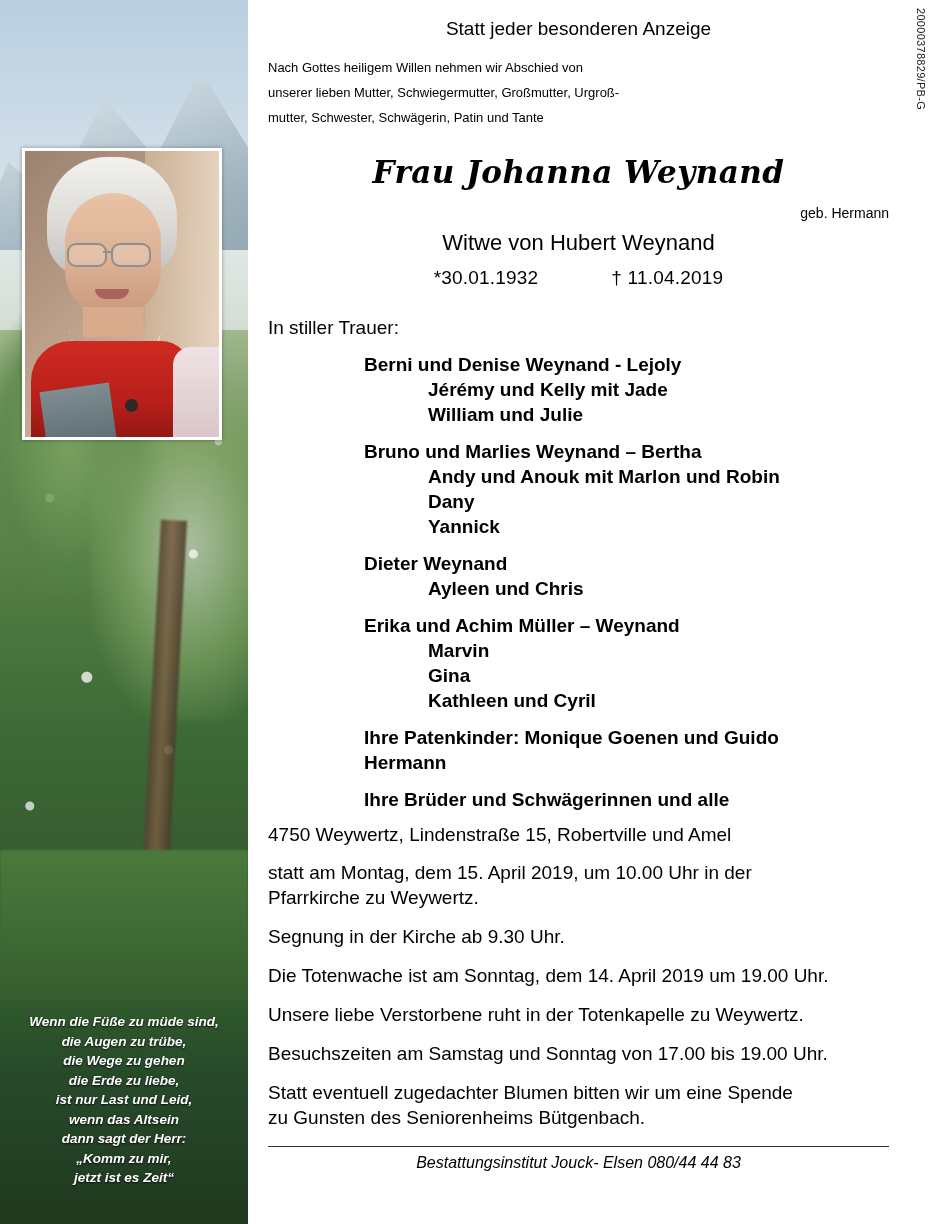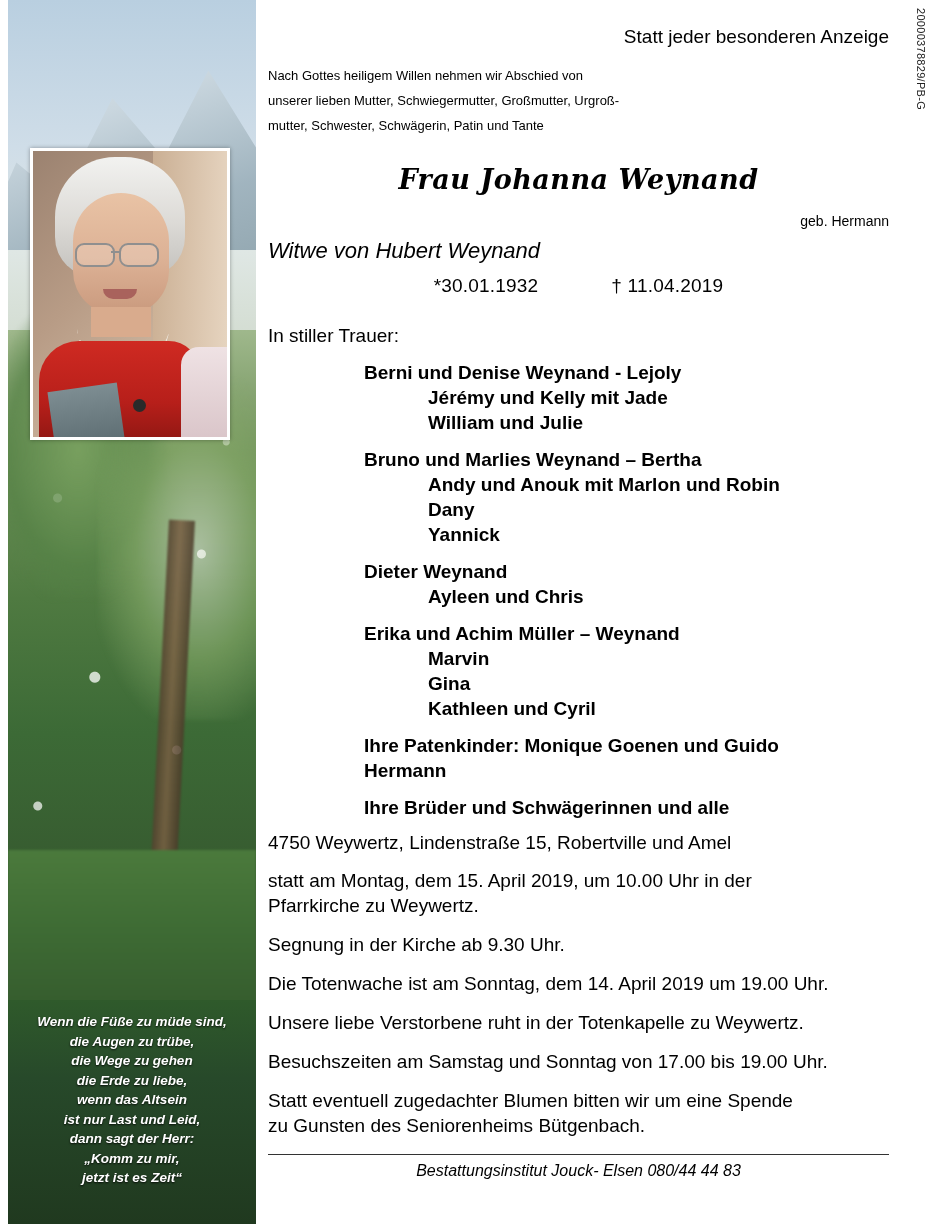--- a/index.html
+++ b/index.html
@@ -17,21 +17,21 @@
   .page {
     position: relative;
     width: 933px;
     height: 1224px;
     box-sizing: border-box;
   }
 
   
   .left-col {
     position: absolute;
-    left: 8px;
+    left: 0;
     top: 0;
     width: 248px;
     height: 1224px;
     overflow: hidden;
     background: #3f5d3a;
   }
   
   .bg-sky {
     position: absolute;
     left: 0; top: 0;
@@ -204,56 +204,55 @@
     top: 8px;
     font-size: 11px;
     letter-spacing: .3px;
     color: #222;
     writing-mode: vertical-rl;
     text-orientation: mixed;
     white-space: nowrap;
   }
 
   .hdr-line {
-    text-align: right;
+    text-align: center;
     font-size: 19px;
     line-height: 26px;
-    margin-top: 10px;
+    margin-top: 2px;
   }
   .intro {
     margin-top: 13px;
     font-size: 13px;
     line-height: 25px;
     text-align: justify;
     text-justify: inter-word;
   }
   .intro .last { text-align: left; }
 
   .name {
     text-align: center;
     font-family: "DejaVu Serif", serif;
     font-style: italic;
     font-weight: bold;
-    font-size: 27px;
+    font-size: 31px;
     letter-spacing: 0.5px;
     margin-top: 18px;
     line-height: 48px;
     white-space: nowrap;
   }
   .subname {
     text-align: right;
     font-size: 14px;
     line-height: 30px;
     margin-top: 2px;
   }
   .widow {
-    text-align: left;
+    text-align: center;
     font-size: 22px;
     line-height: 30px;
-    font-style: italic;
   }
   .dates {
     text-align: center;
     font-size: 19px;
     margin-top: 9px;
     letter-spacing: .2px;
   }
   .dates .gap { display: inline-block; width: 62px; }
 
   .mourn-head {
@@ -326,22 +325,22 @@
       <div class="p-collar"></div>
       <div class="p-button"></div>
       <div class="p-sleeve"></div>
     </div>
 
     <div class="poem">
       <div>Wenn die Füße zu müde sind,</div>
       <div>die Augen zu trübe,</div>
       <div>die Wege zu gehen</div>
       <div>die Erde zu liebe,</div>
+      <div>ist nur Last und Leid,</div>
       <div>wenn das Altsein</div>
-      <div>ist nur Last und Leid,</div>
       <div>dann sagt der Herr:</div>
       <div>„Komm zu mir,</div>
       <div>jetzt ist es Zeit“</div>
     </div>
   </div>
 
   <div class="right-col">
 
     <div class="side-code">20000378829/PB-G</div>
 

